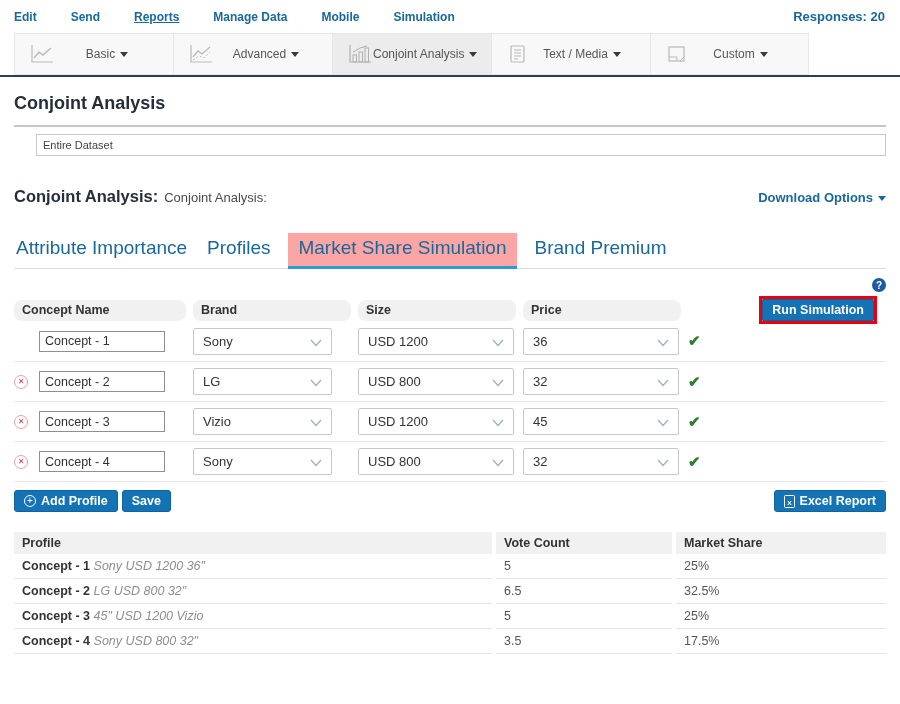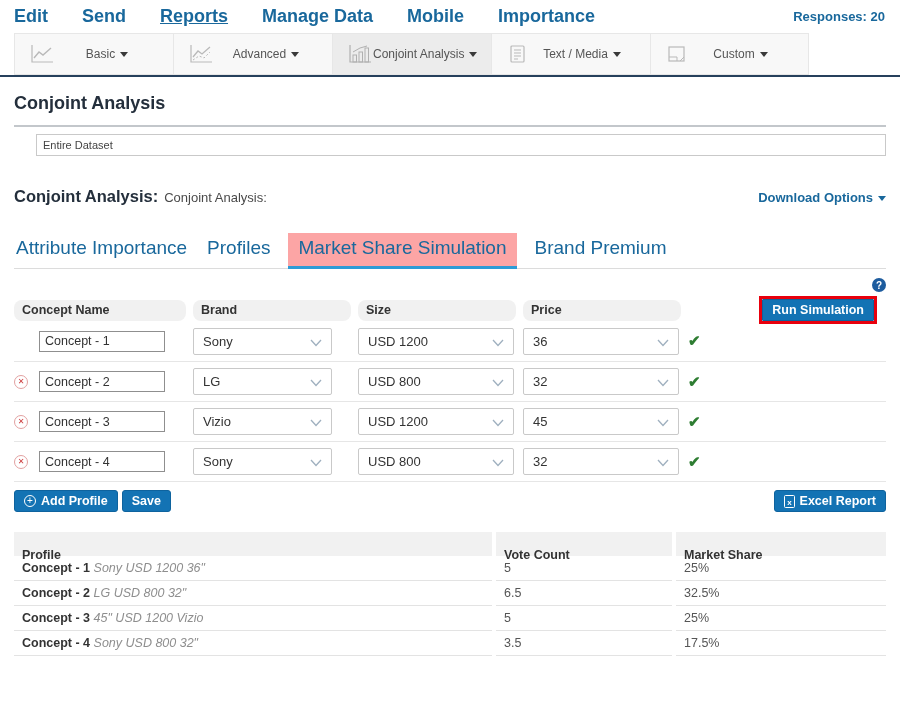--- a/index.html
+++ b/index.html
@@ -5,21 +5,21 @@
   * { box-sizing: border-box; }
   html,body { margin:0; padding:0; }
   body {
     width:900px; height:704px; background:#fff; color:#333;
     font-family:"Liberation Sans", sans-serif; font-size:13px; overflow:hidden;
   }
   .hidden { visibility:hidden; }
 
   
   .topnav { height:33px; display:flex; align-items:center; padding:0 15px 0 14px; gap:34px; background:#fff; }
-  .topnav .nav-link { color:#19689c; font-size:18px; font-weight:700; text-decoration:none; cursor:pointer; }
+  .topnav .nav-link { color:#19689c; font-size:12px; font-weight:700; text-decoration:none; cursor:pointer; }
   .topnav .nav-link.active { text-decoration:underline; }
   .responses { margin-left:auto; color:#19689c; font-size:13px; font-weight:700; }
 
   
   .toolbar { display:flex; height:44px; padding-left:14px; border-bottom:2px solid #26405c; background:#fff; }
   .tb-btn { width:159px; background:#f8f8f8; border:1px solid #e7e7e7; border-right:none;
             display:flex; align-items:center; padding:0 14px; cursor:pointer; }
   .tb-btn:last-child { border-right:1px solid #e7e7e7; }
   .tb-btn.active { background:#ececec; }
   .tb-btn svg { flex:0 0 auto; }
@@ -78,36 +78,36 @@
   .check-icon { color:#2e7d32; font-size:15px; font-weight:700; }
 
   .sim-actions { display:flex; gap:4px; margin-top:8px; }
   .excel-btn { margin-left:auto; }
   .plus-icon { width:12px; height:12px; border:1px solid #fff; border-radius:50%; font-size:10px; line-height:10px;
                text-align:center; display:inline-block; font-weight:400; }
 
   
   .results { margin-top:20px; }
   .res-grid { display:grid; grid-template-columns:478px 176px 1fr; column-gap:4px; }
-  .res-h { background:#f1f1f1; font-weight:700; font-size:12.5px; color:#333; height:22px; line-height:22px; padding:12px 8px; }
+  .res-h { background:#f1f1f1; font-weight:700; font-size:12.5px; color:#333; height:22px; line-height:22px; padding:0 8px; }
   .res-cell { border-bottom:1px solid #e3e3e3; height:25px; line-height:25px; padding:0 8px; font-size:12.5px;
               color:#555; white-space:nowrap; overflow:hidden; }
   .res-name { font-weight:700; color:#333; }
   .res-detail { font-style:italic; color:#8e8e8e; }
 </style>
 </head>
 <body>
 
 <div class="topnav">
   <a class="nav-link">Edit</a>
   <a class="nav-link">Send</a>
   <a class="nav-link active">Reports</a>
   <a class="nav-link">Manage Data</a>
   <a class="nav-link">Mobile</a>
-  <a class="nav-link">Importance</a>
+  <a class="nav-link">Simulation</a>
   <span class="responses">Responses: 20</span>
 </div>
 
 <div class="toolbar">
   <div class="tb-btn">
     <svg width="26" height="20" viewBox="0 0 26 20">
       <path d="M3 1v17h21" stroke="#b9b9b9" fill="none" stroke-width="1.2"></path>
       <polyline points="5 14 10 8 14 11 22 4" stroke="#b9b9b9" fill="none" stroke-width="1.4"></polyline>
     </svg>
     <span class="tb-mid"><span>Basic</span><span class="caret"></span></span>

